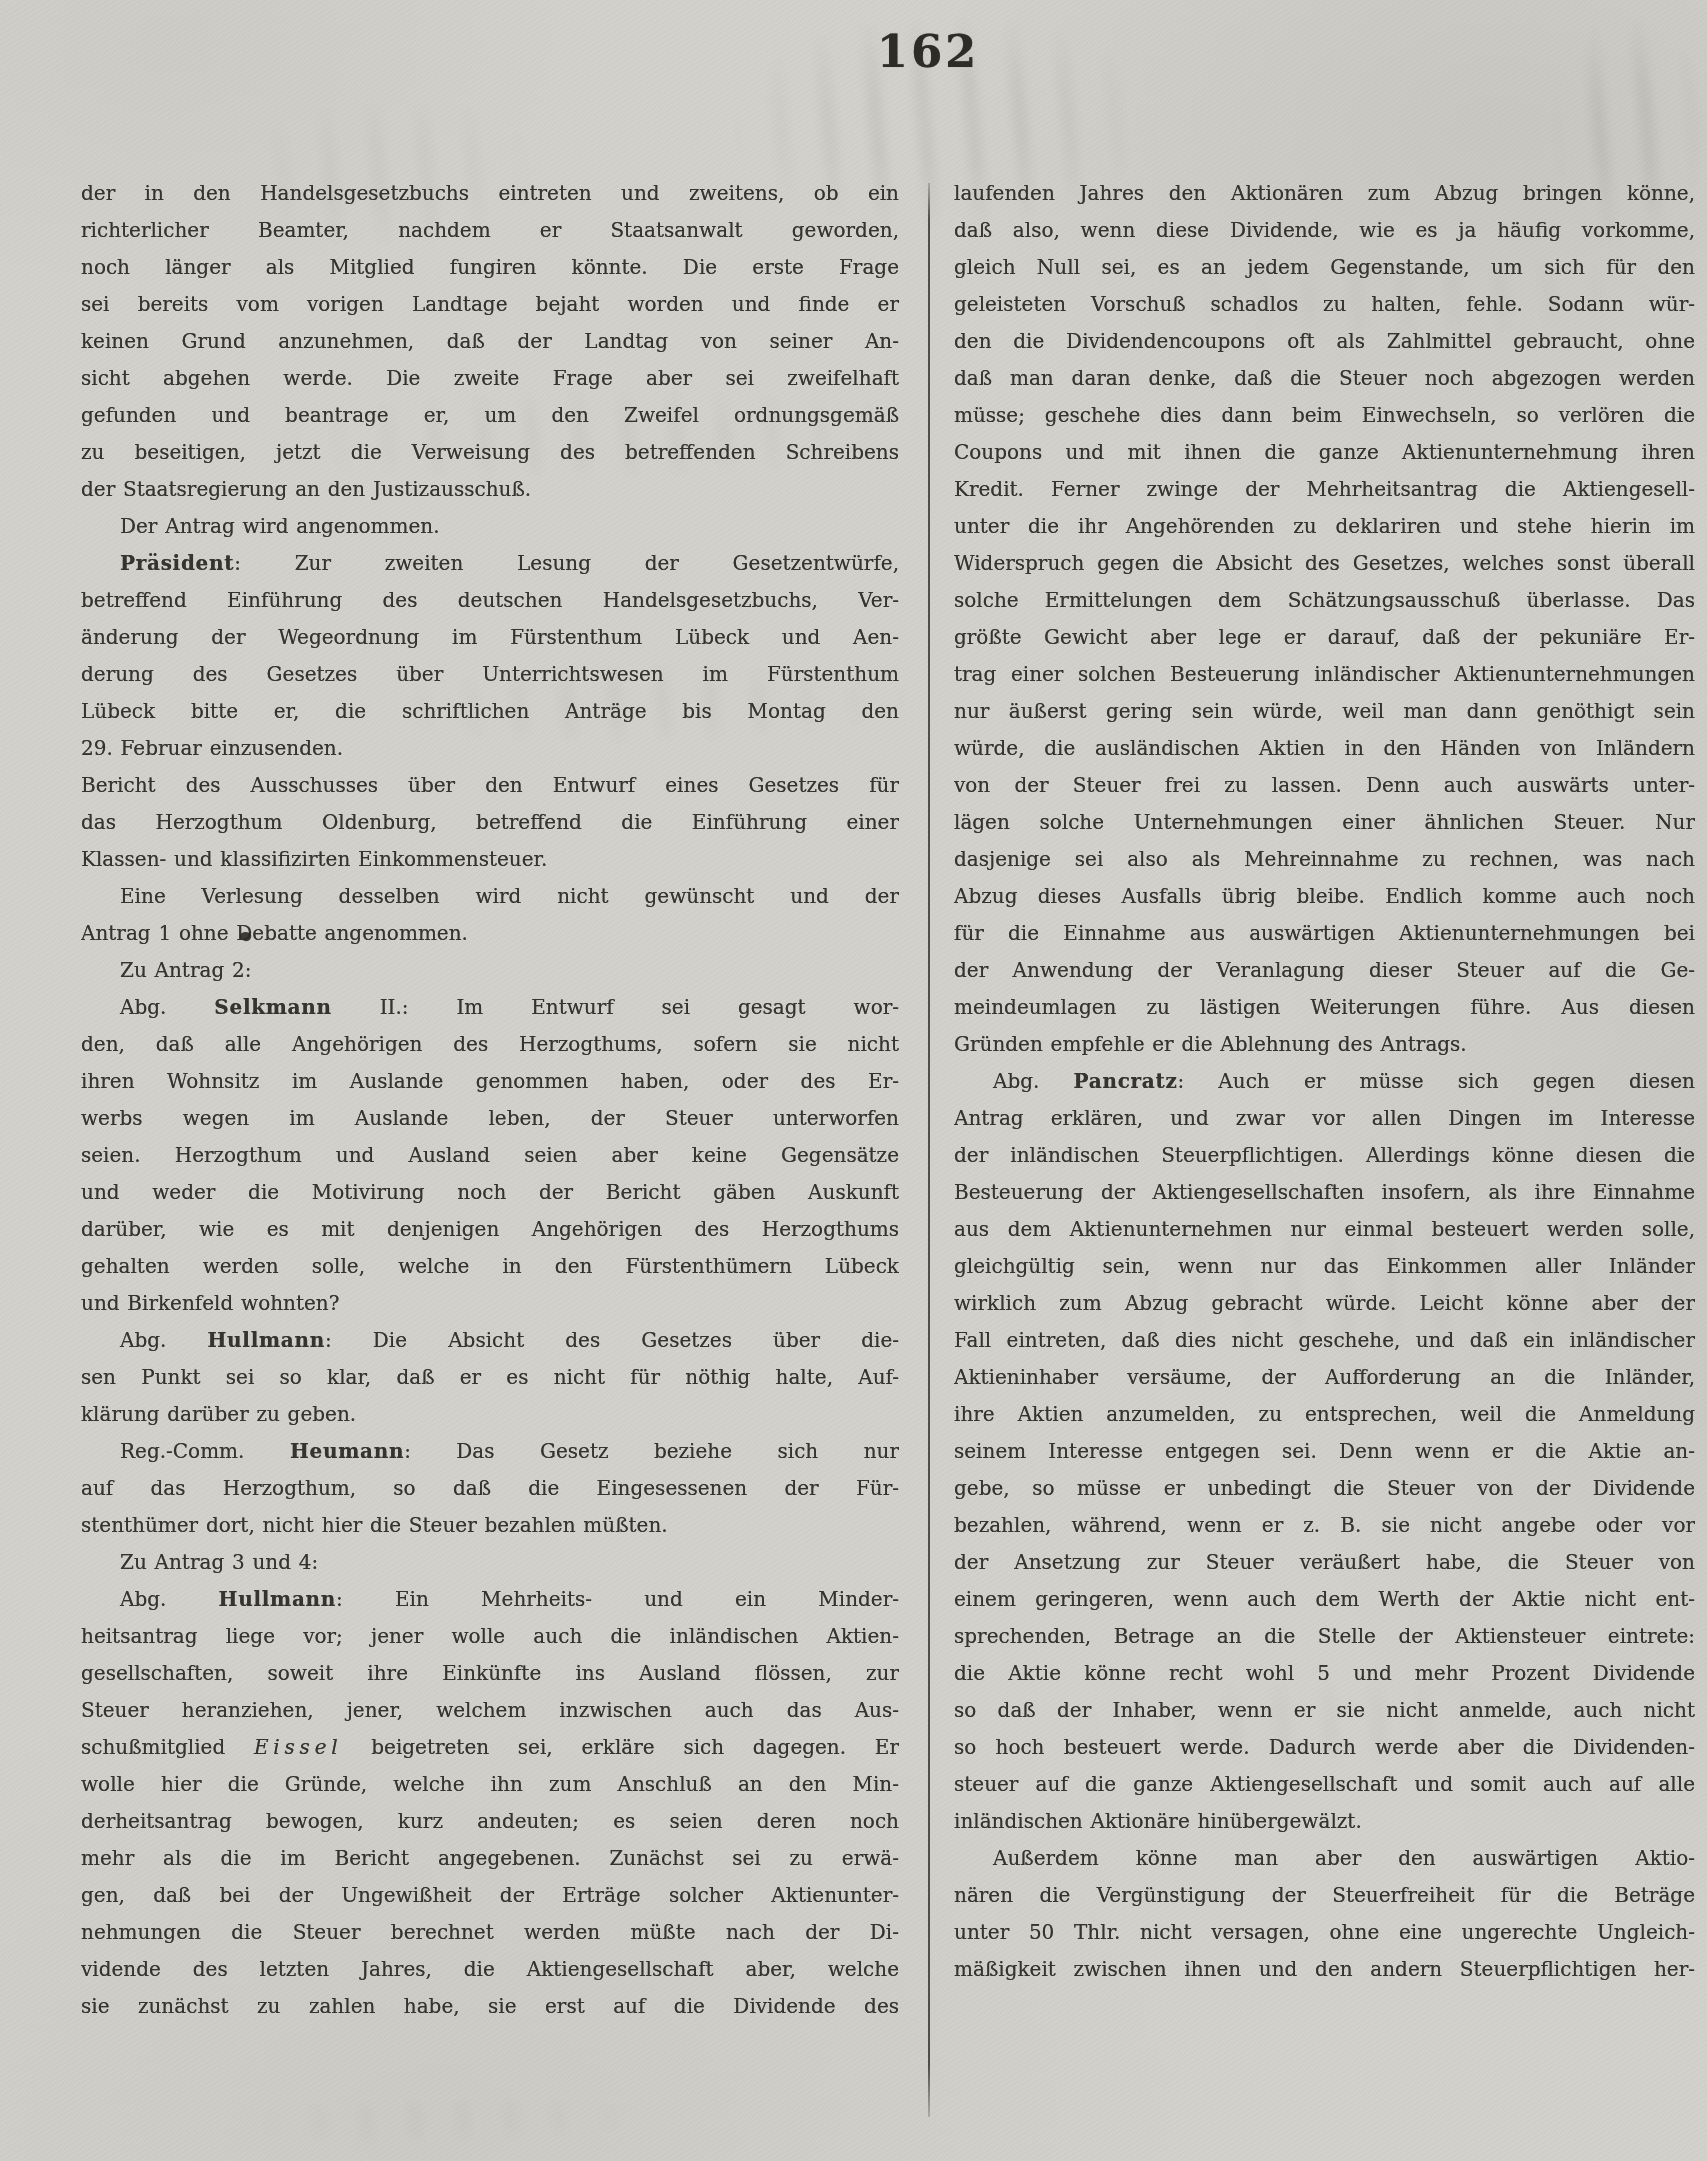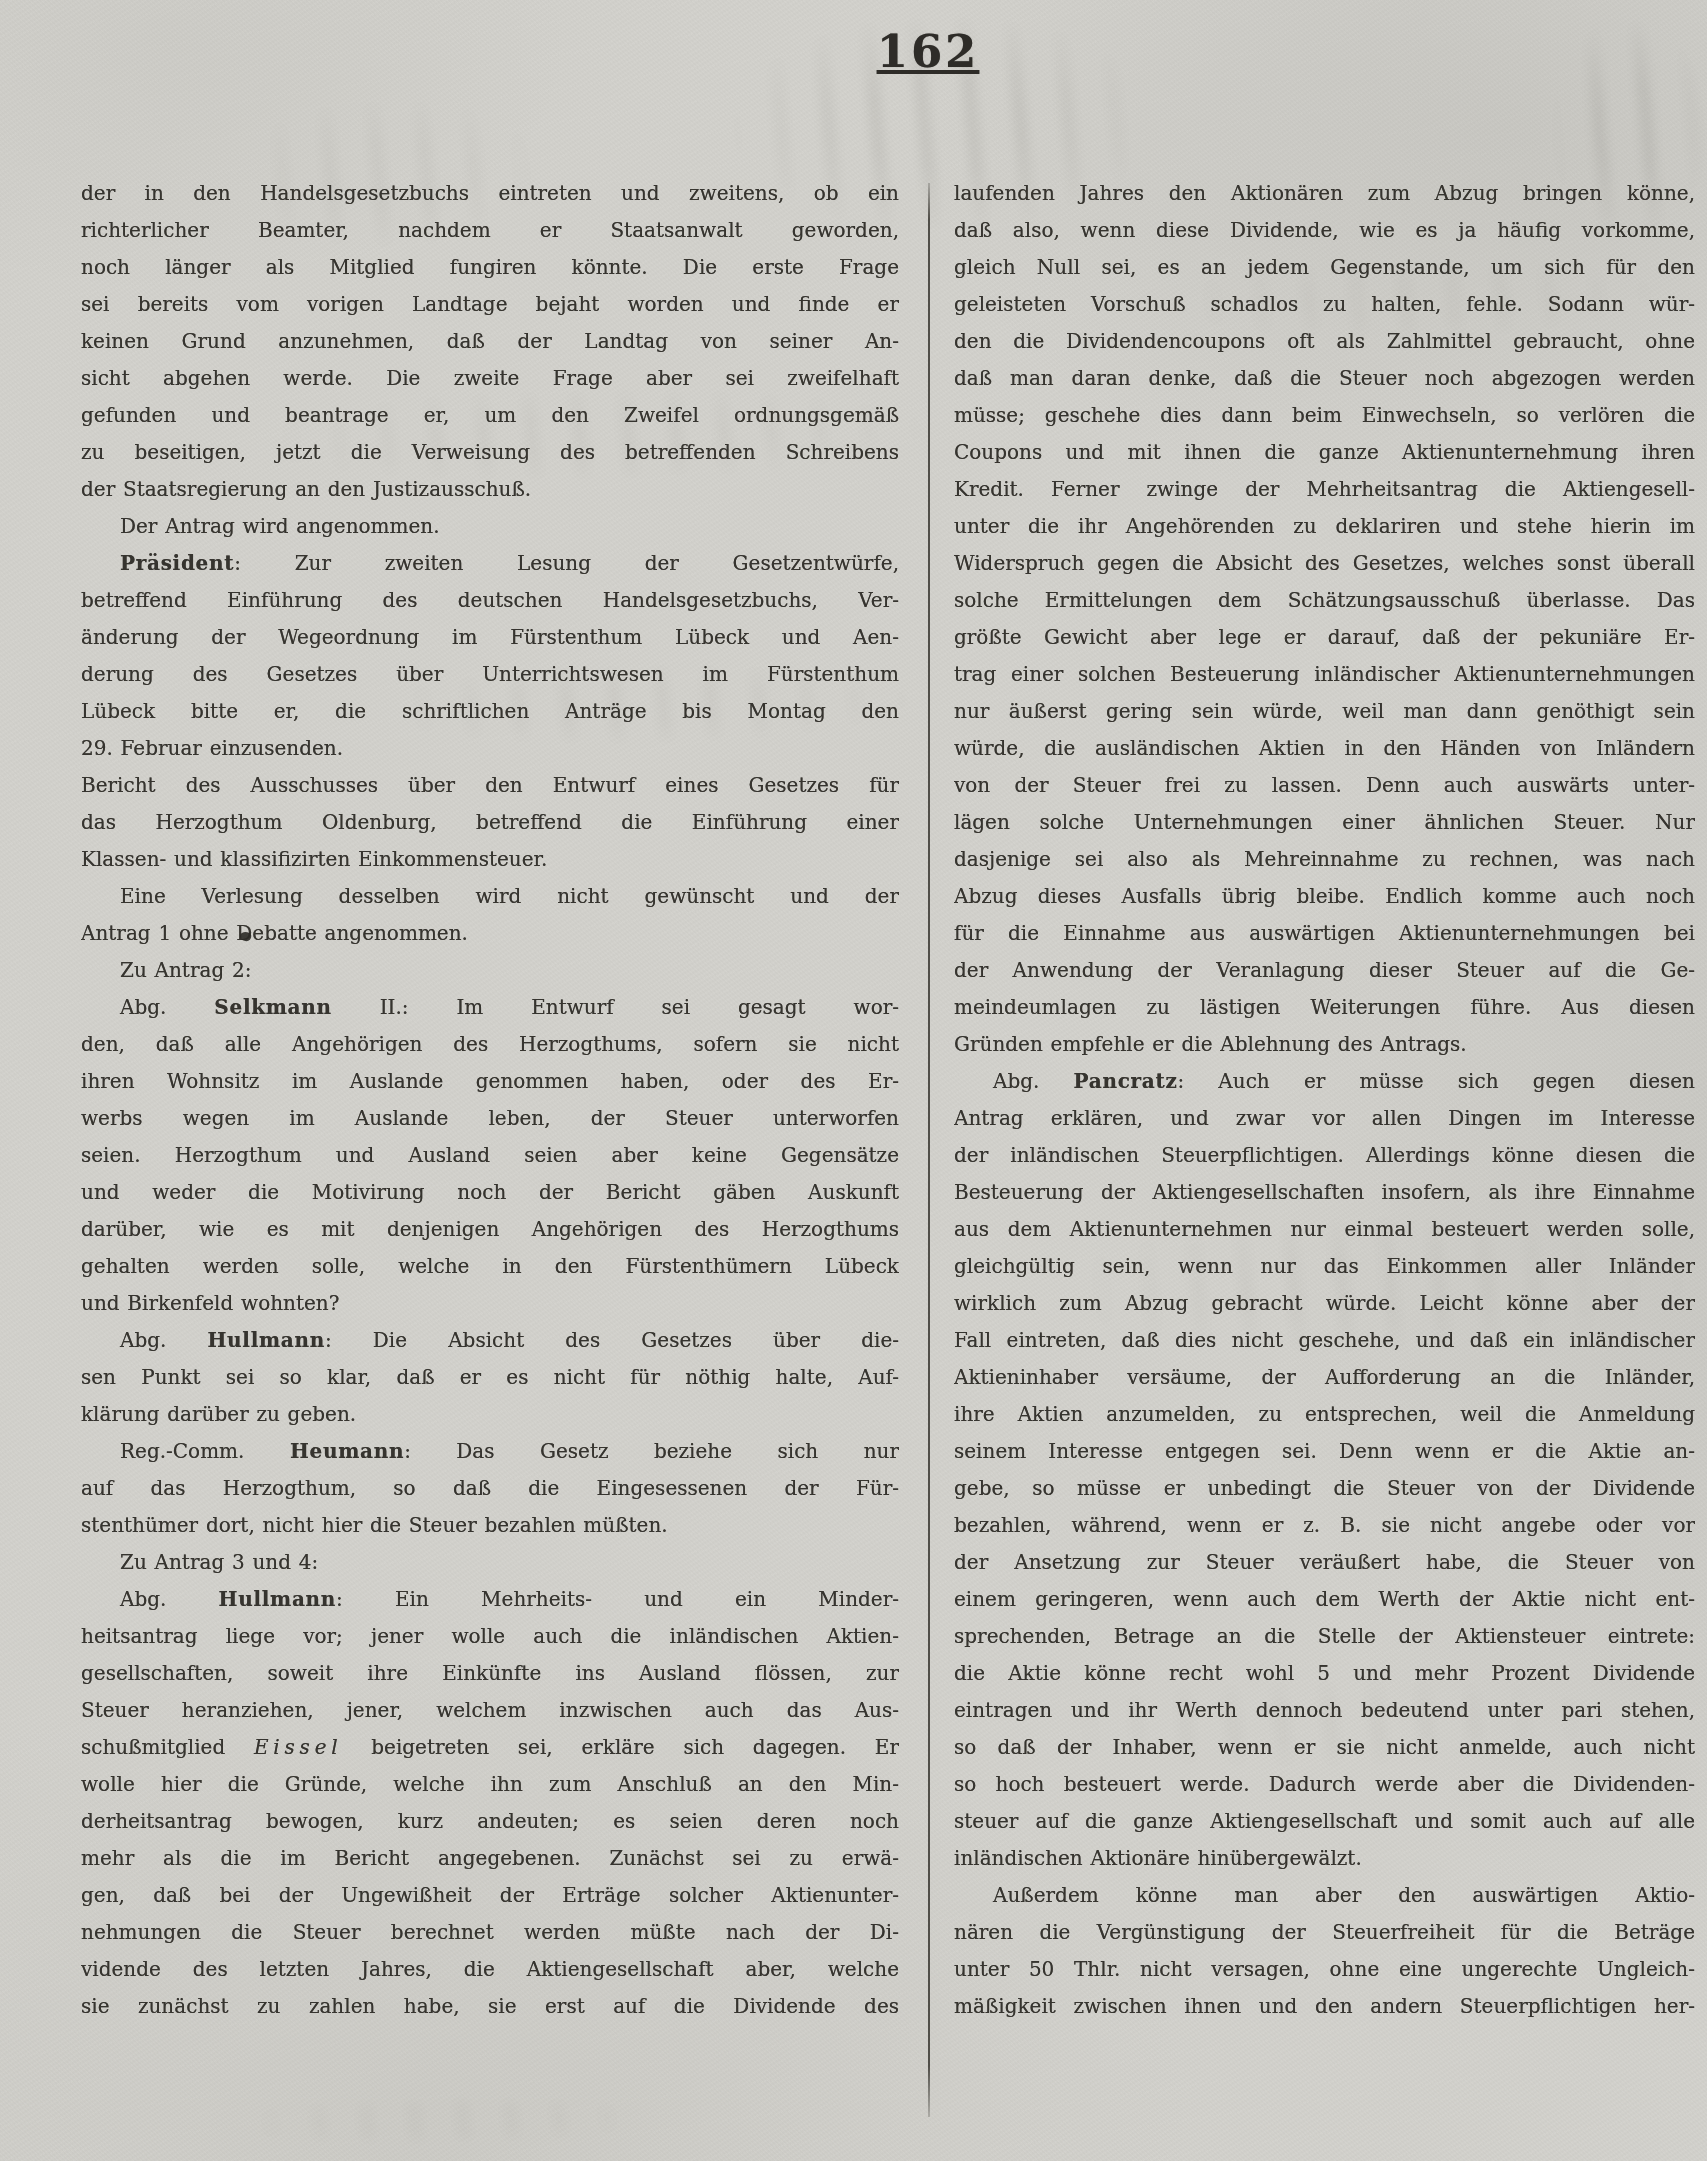--- a/index.html
+++ b/index.html
@@ -28,21 +28,20 @@
     position: absolute;
     left: 863px;
     top: 25px;
     width: 130px;
     text-align: center;
     font-size: 45px;
     font-weight: bold;
     letter-spacing: 2.9px;
     color: #2e2c28;
     text-shadow: 0 0 0.7px rgba(30,28,24,0.55);
-    text-decoration: underline;
   }
 
   .column-divider {
     position: absolute;
     left: 928px;
     top: 183px;
     width: 2.2px;
     height: 1934px;
     background: linear-gradient(
       rgba(70,68,62,0.25) 0,
@@ -212,21 +211,20 @@
     <div class="line just"><span>Fall eintreten, daß dies nicht geschehe, und daß ein inländischer</span></div>
     <div class="line just"><span>Aktieninhaber versäume, der Aufforderung an die Inländer,</span></div>
     <div class="line just"><span>ihre Aktien anzumelden, zu entsprechen, weil die Anmeldung</span></div>
     <div class="line just"><span>seinem Interesse entgegen sei. Denn wenn er die Aktie an-</span></div>
     <div class="line just"><span>gebe, so müsse er unbedingt die Steuer von der Dividende</span></div>
     <div class="line just"><span>bezahlen, während, wenn er z. B. sie nicht angebe oder vor</span></div>
     <div class="line just"><span>der Ansetzung zur Steuer veräußert habe, die Steuer von</span></div>
     <div class="line just"><span>einem geringeren, wenn auch dem Werth der Aktie nicht ent-</span></div>
     <div class="line just"><span>sprechenden, Betrage an die Stelle der Aktiensteuer eintrete:</span></div>
     <div class="line just"><span>die Aktie könne recht wohl 5 und mehr Prozent Dividende</span></div>
-    <div class="line just"><span>eintragen und ihr Werth dennoch bedeutend unter pari stehen,</span></div>
     <div class="line just"><span>so daß der Inhaber, wenn er sie nicht anmelde, auch nicht</span></div>
     <div class="line just"><span>so hoch besteuert werde. Dadurch werde aber die Dividenden-</span></div>
     <div class="line just"><span>steuer auf die ganze Aktiengesellschaft und somit auch auf alle</span></div>
     <div class="line nojust"><span>inländischen Aktionäre hinübergewälzt.</span></div>
     <div class="line indent just"><span>Außerdem könne man aber den auswärtigen Aktio-</span></div>
     <div class="line just"><span>nären die Vergünstigung der Steuerfreiheit für die Beträge</span></div>
     <div class="line just"><span>unter 50 Thlr. nicht versagen, ohne eine ungerechte Ungleich-</span></div>
     <div class="line just"><span>mäßigkeit zwischen ihnen und den andern Steuerpflichtigen her-</span></div>
   </div>
 

